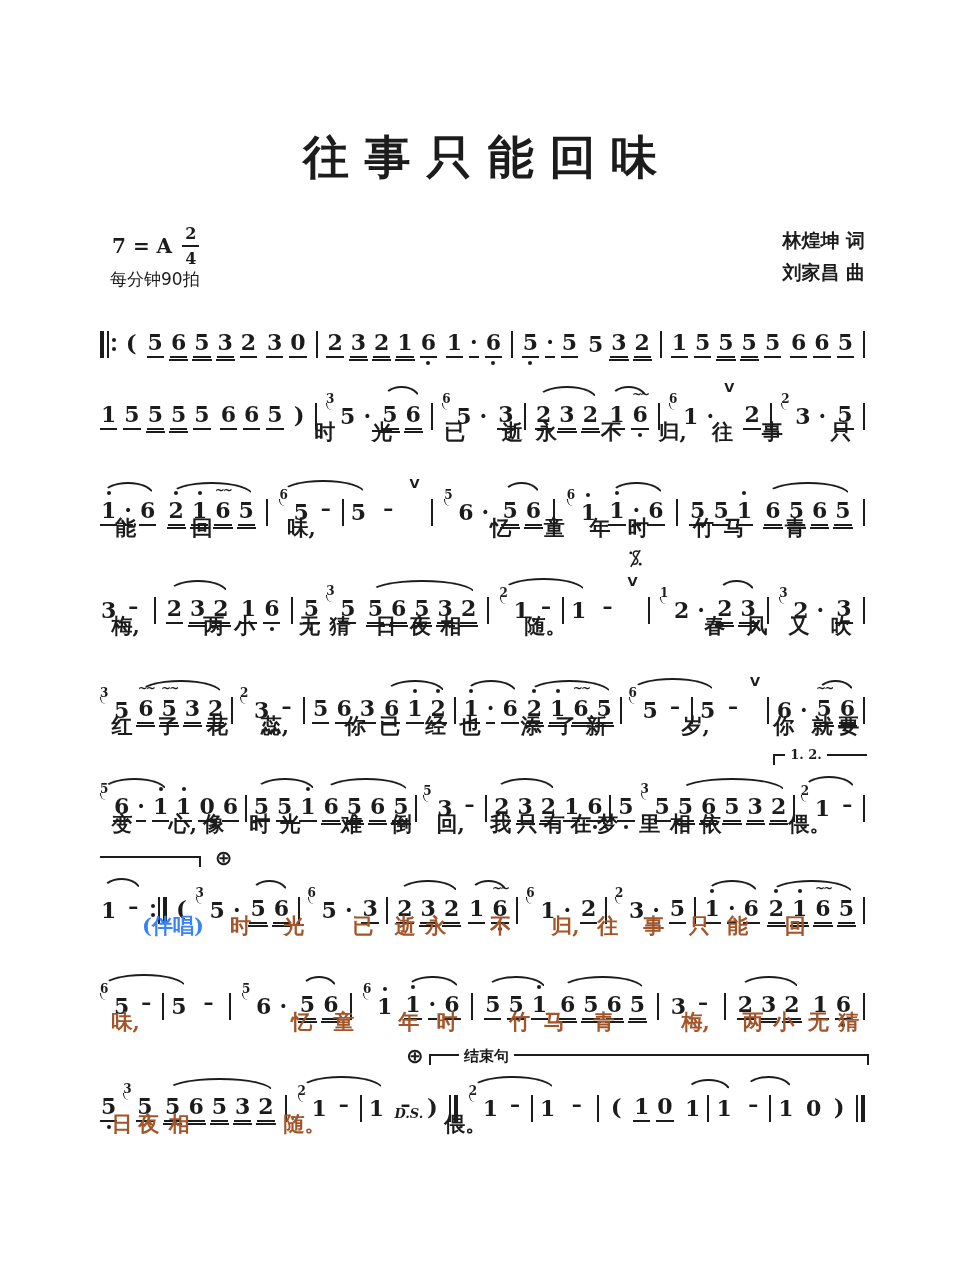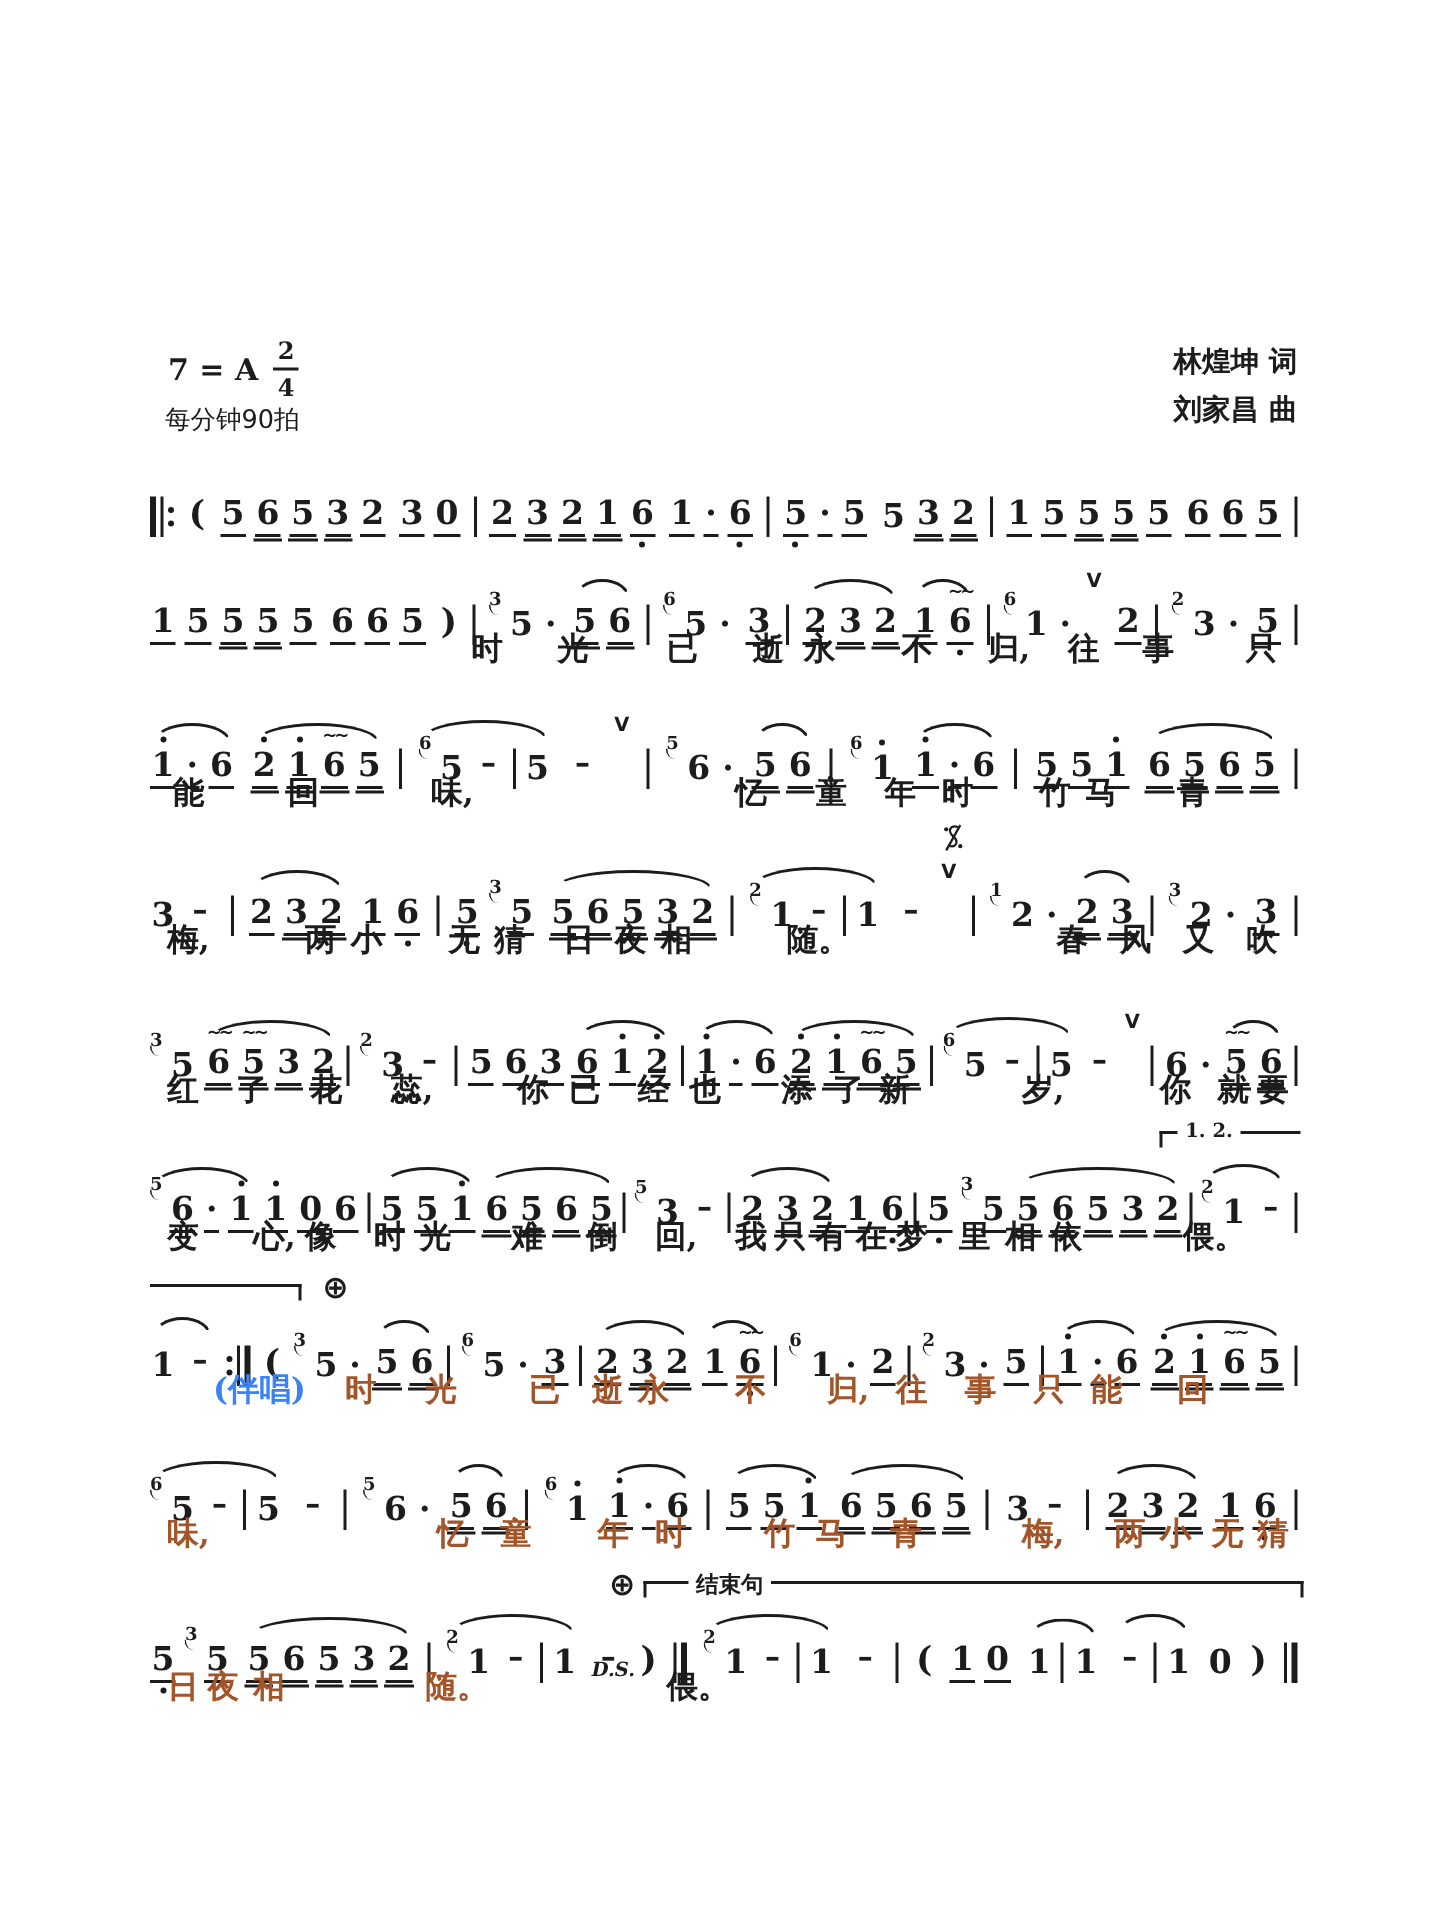--- a/index.html
+++ b/index.html
@@ -63,20 +63,21 @@
         font:bold 13px "DejaVu Serif",serif;white-space:nowrap;}
   .endbr .vlab{font:bold 15px "DejaVu Sans",sans-serif;left:28px;}
 
   .lyrrow{position:absolute;left:0;top:56px;width:100%;height:28px;}
   .lyr{position:absolute;font:bold 21px "DejaVu Serif",serif;white-space:nowrap;}
 </style>
 </head>
 <body>
 
 <div class="sheet">
+  <h1 class="title">往事只能回味</h1>
 
   <div class="keysig">
     <span>7 = A</span>
     <span class="frac">
       <span class="num">2</span>
       <span class="den">4</span>
     </span>
   </div>
   <div class="tempo">每分钟90拍</div>
   <div class="credit w">林煌坤 词</div>

